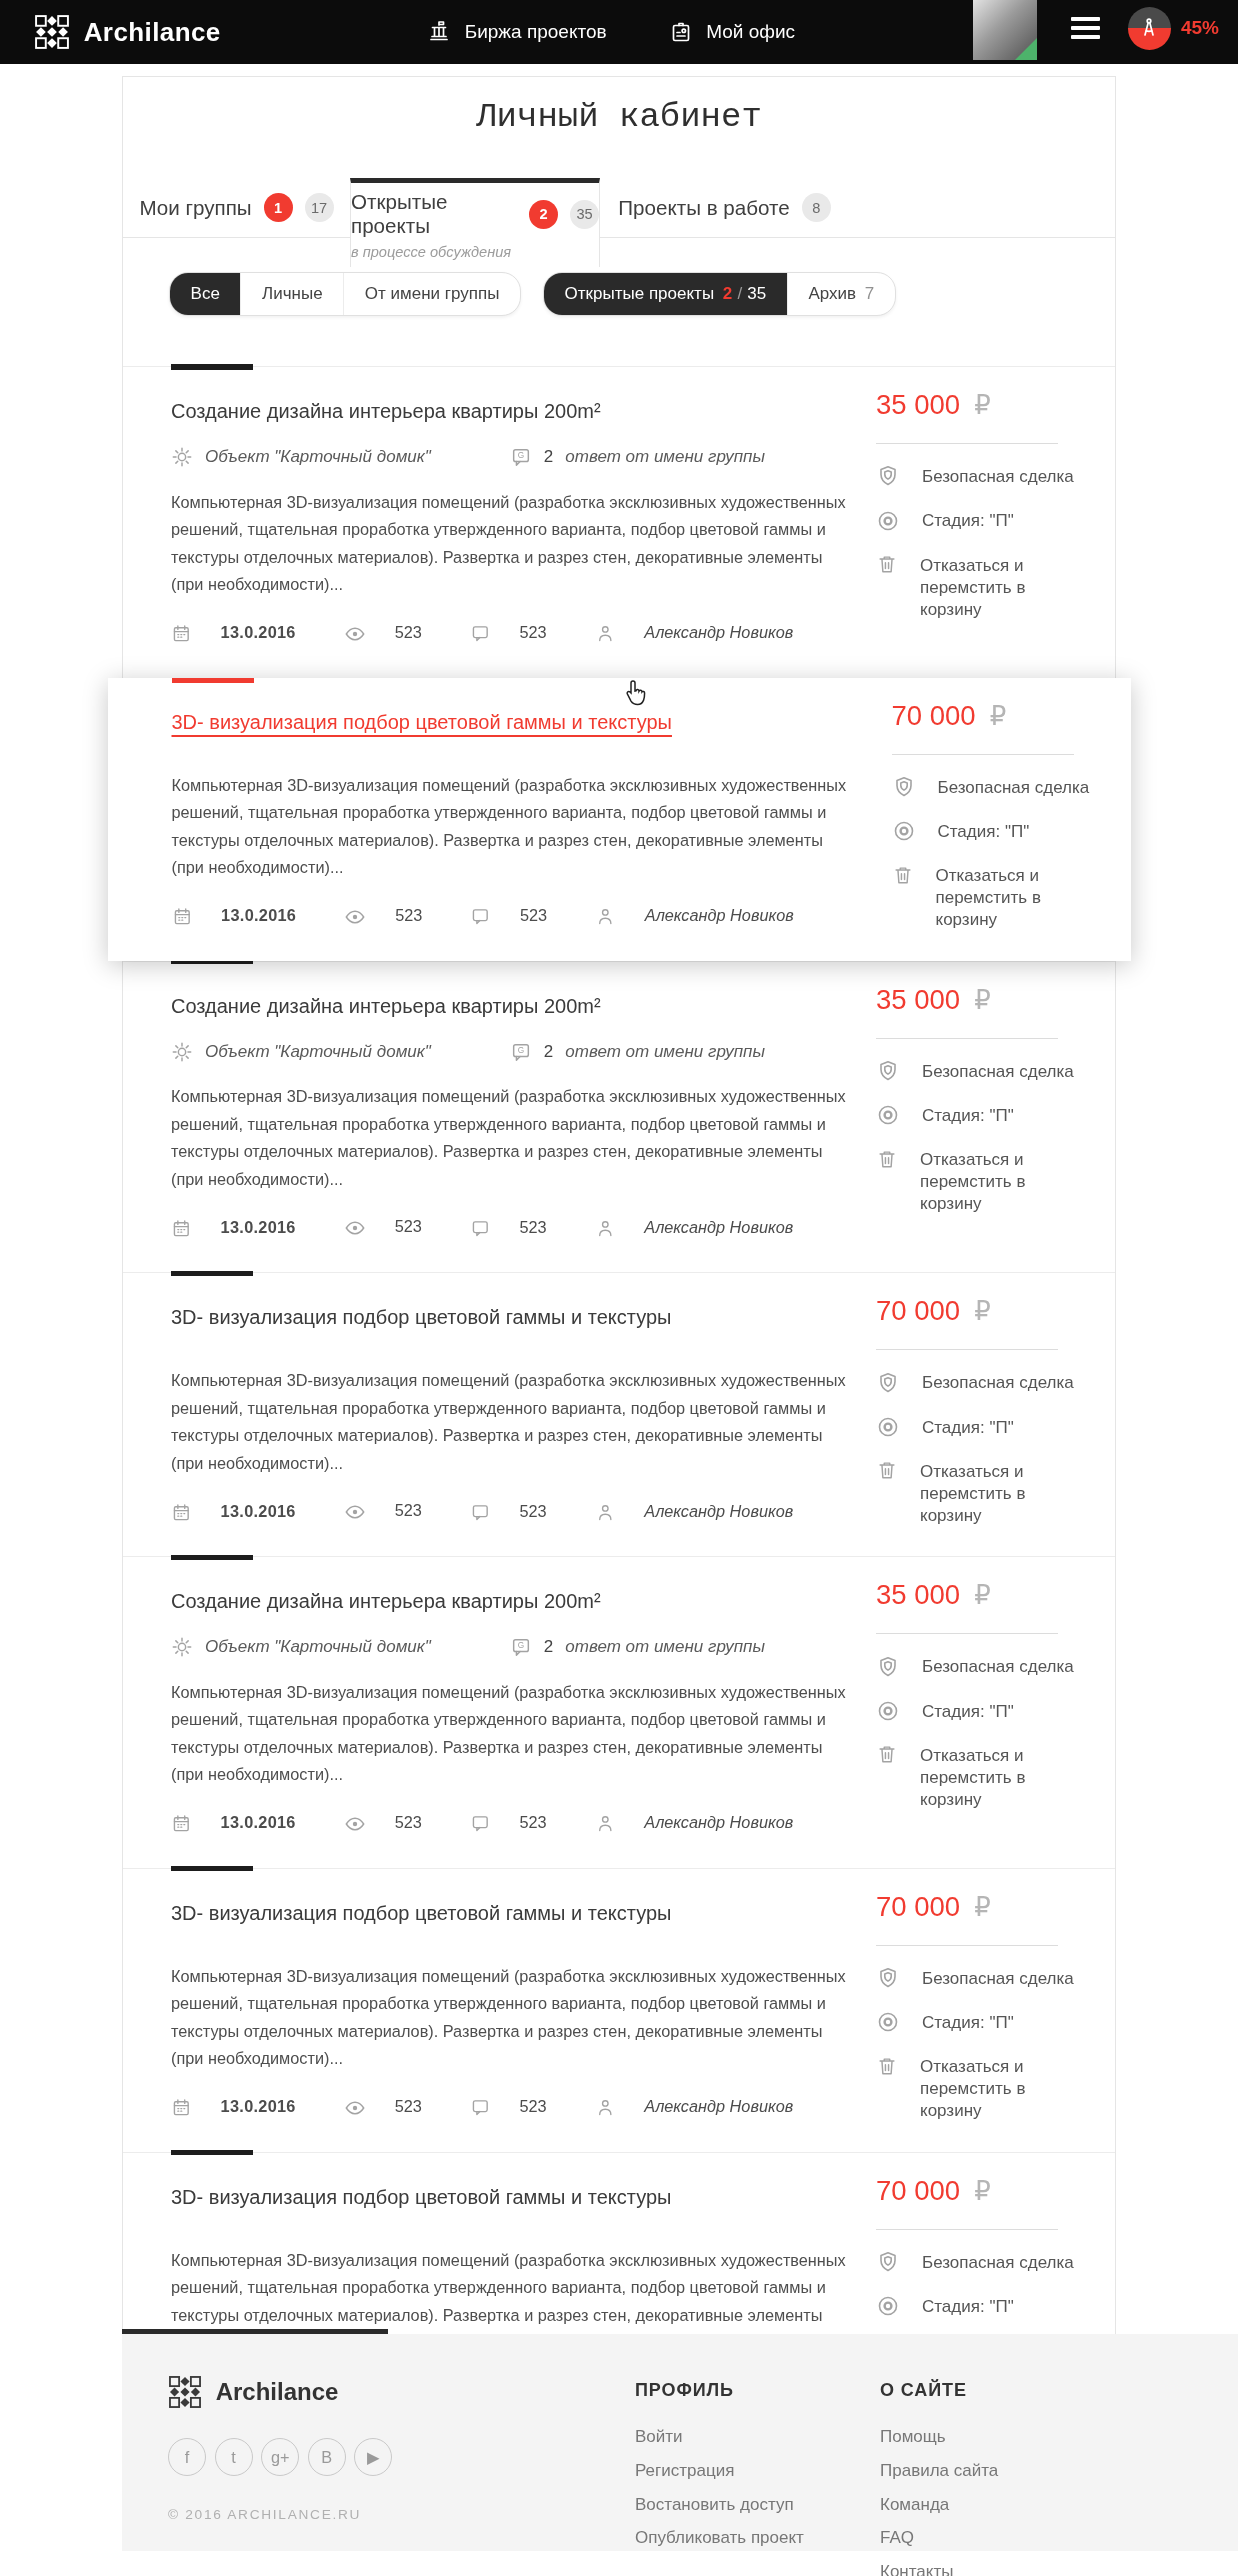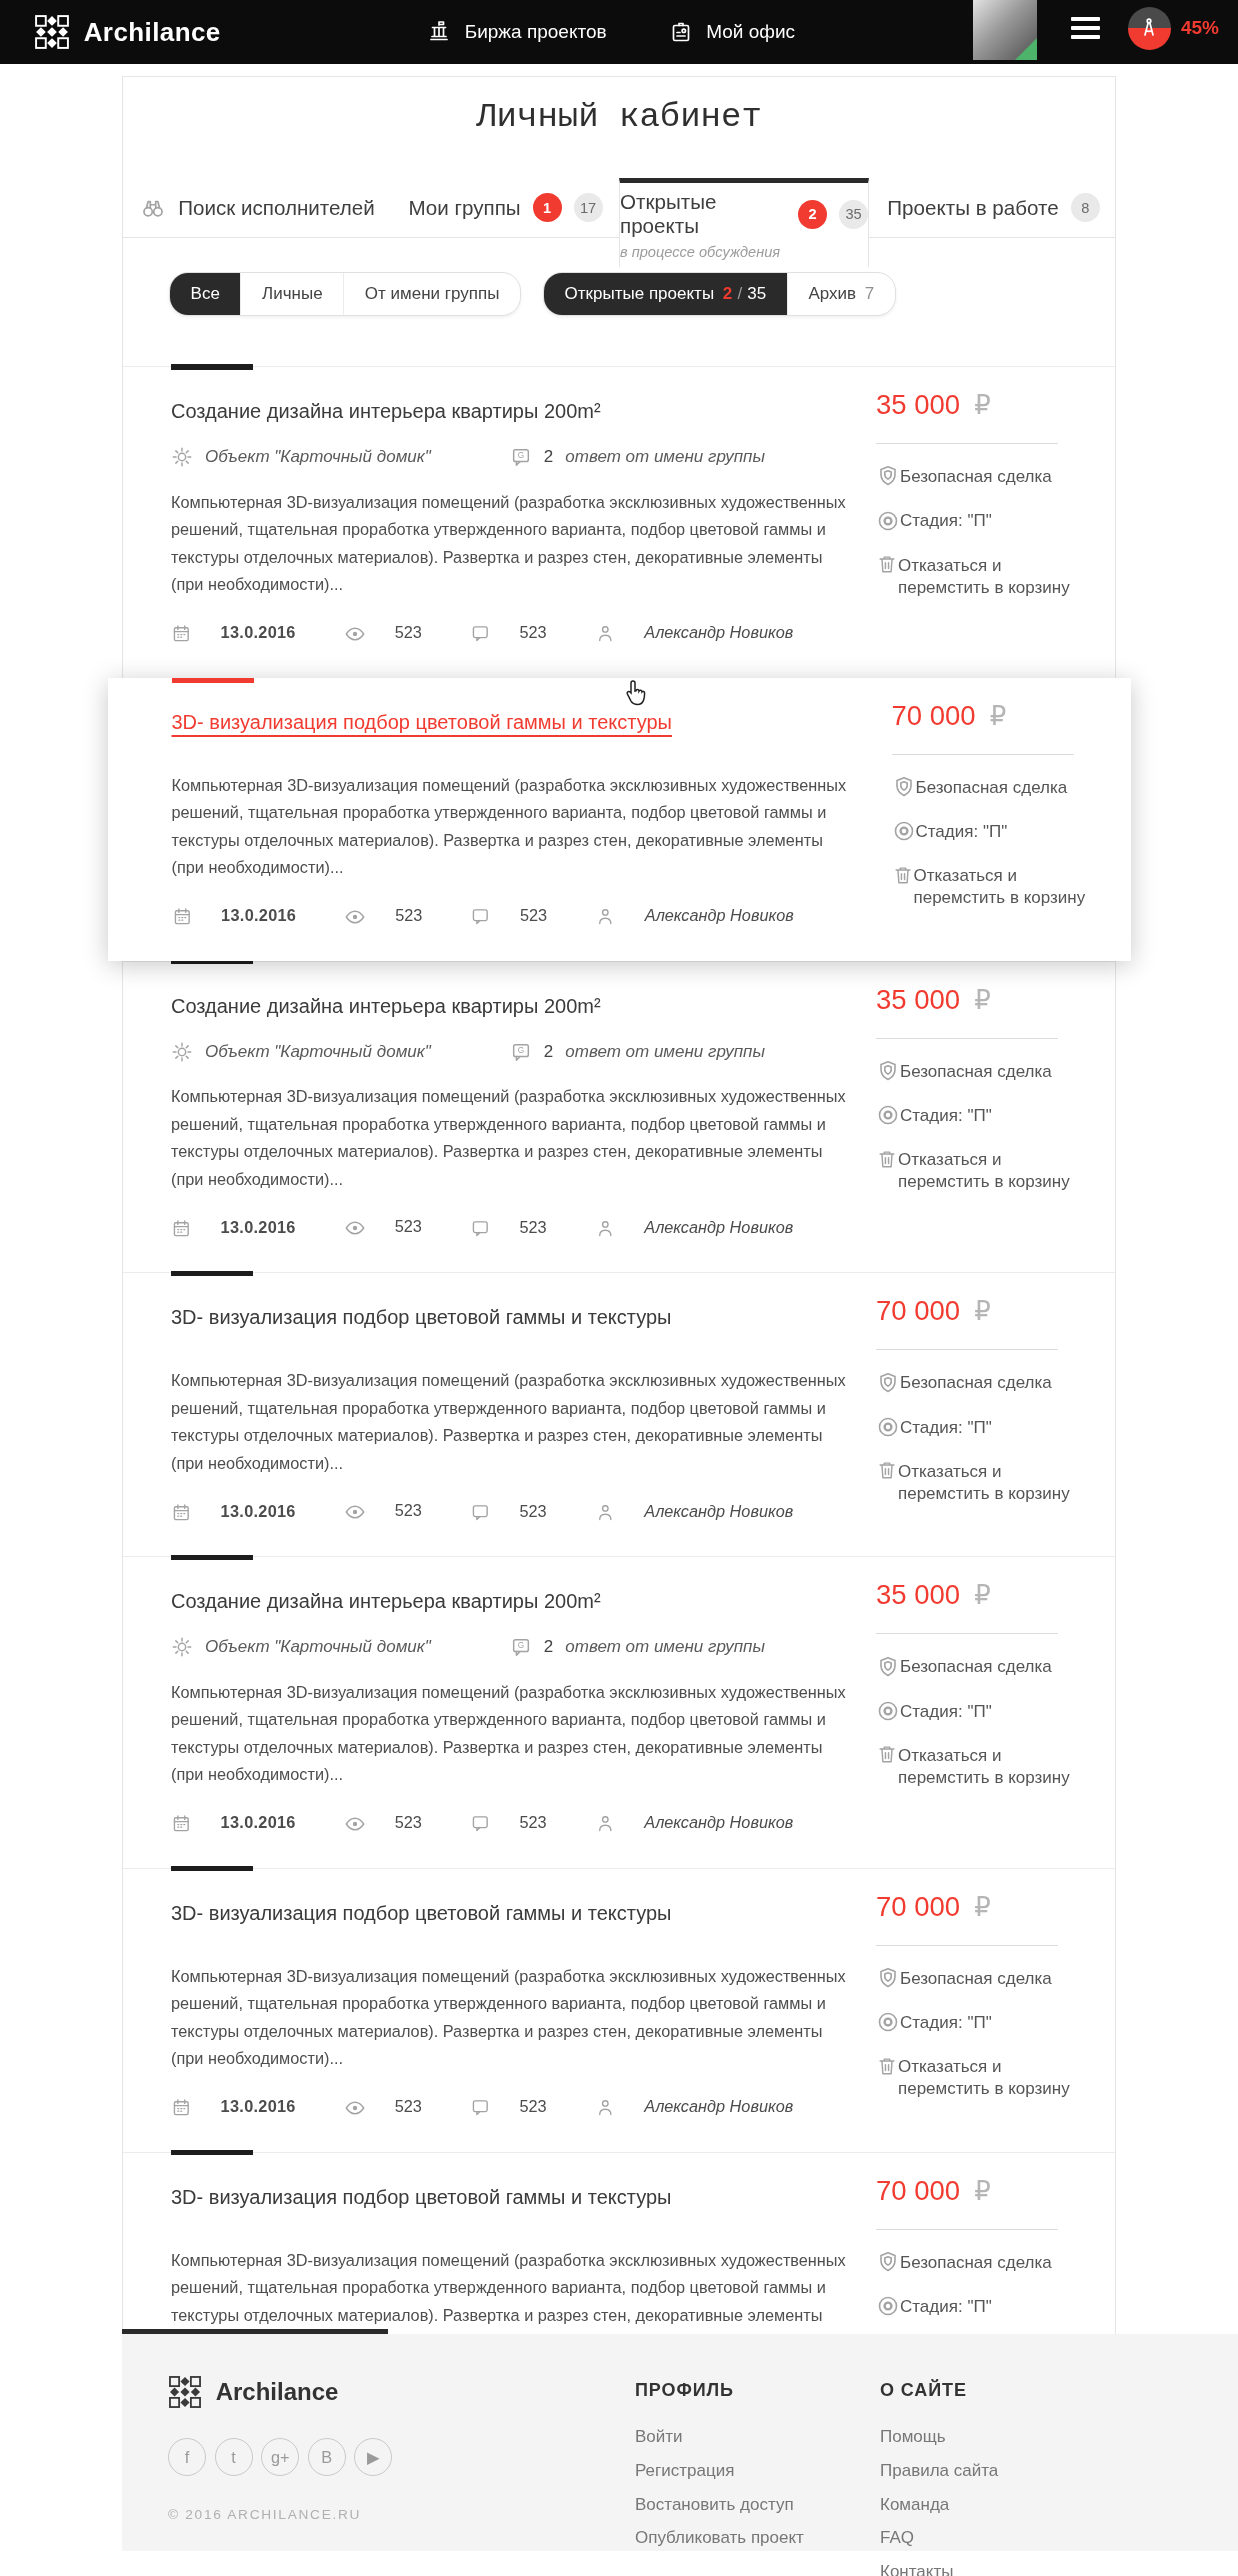--- a/index.html
+++ b/index.html
@@ -78,21 +78,21 @@
   .card-desc{margin-top:20.6px;font-size:16.3px;line-height:27.5px;color:#4e4e4e;max-width:683px}
   .card-foot{display:flex;align-items:center;margin-top:24px;padding-bottom:33px;font-size:16.3px;color:#4c4c4c}
   .foot-item{display:flex;align-items:flex-start;gap:29px;margin-right:48px}
   .foot-item b{font-weight:bold;letter-spacing:0.3px}
   .foot-item em{font-style:italic}
   .card-side{flex:0 0 239px;padding:22px 29px 0 0}
   .price{white-space:nowrap}
   .price-num{font-size:27.5px;color:var(--red)}
   .price-cur{font-size:26px;color:#b5b5b5;margin-left:10.3px}
   .side-divider{width:182px;border-top:0.9px solid #dcdcdc;margin-top:22px}
-  .side-row{display:flex;align-items:flex-start;gap:0;margin-top:22px;font-size:17px;color:#555;line-height:22px;max-width:210px}
+  .side-row{display:flex;align-items:flex-start;gap:22px;margin-top:22px;font-size:17px;color:#555;line-height:22px;max-width:210px}
   .side-row svg{flex:none;margin-top:-1.7px}
   .side-trash{cursor:pointer}
 
   .card.hovered{margin:0 -15.5px;z-index:5;border-top:none;box-shadow:0 4.3px 24px rgba(0,0,0,.22)}
   .card.hovered .card-main{padding-left:64px}
   .card.hovered:before{left:64px;top:0;background:var(--red)}
   .card.hovered .card-title{color:var(--red);text-decoration:underline;text-underline-offset:6px}
   .card--b .card-desc{margin-top:34px}
 
   
@@ -174,28 +174,20 @@
       </svg>
     </div>
     <span class="progress-label">45%</span>
   </div>
 </div>
 
 <div class="container">
   <h1 class="page-title">Личный кабинет</h1>
 
   <div class="tabs">
-    <div class="tab tab-0">
-      <svg class="icn binoc" width="26" height="26" viewBox="0 0 24 24">
-        <circle cx="7.5" cy="15.5" r="3.8"></circle>
-          <circle cx="16.5" cy="15.5" r="3.8"></circle>
-        <path d="M6 12l1.5-6h2v6M18 12l-1.5-6h-2v6M10.5 9h3"></path>
-      </svg>
-      <span>Поиск исполнителей</span>
-    </div>
     <div class="tab tab-1">
       <span>Мои группы</span>
       <span class="badge badge-red">1</span>
       <span class="badge badge-gray">17</span>
     </div>
     <div class="tab tab-2 active">
       <div class="tab-inner">
         <div class="tab-label-row">
           <span>Открытые проекты</span>
           <span class="badge badge-red">2</span>

